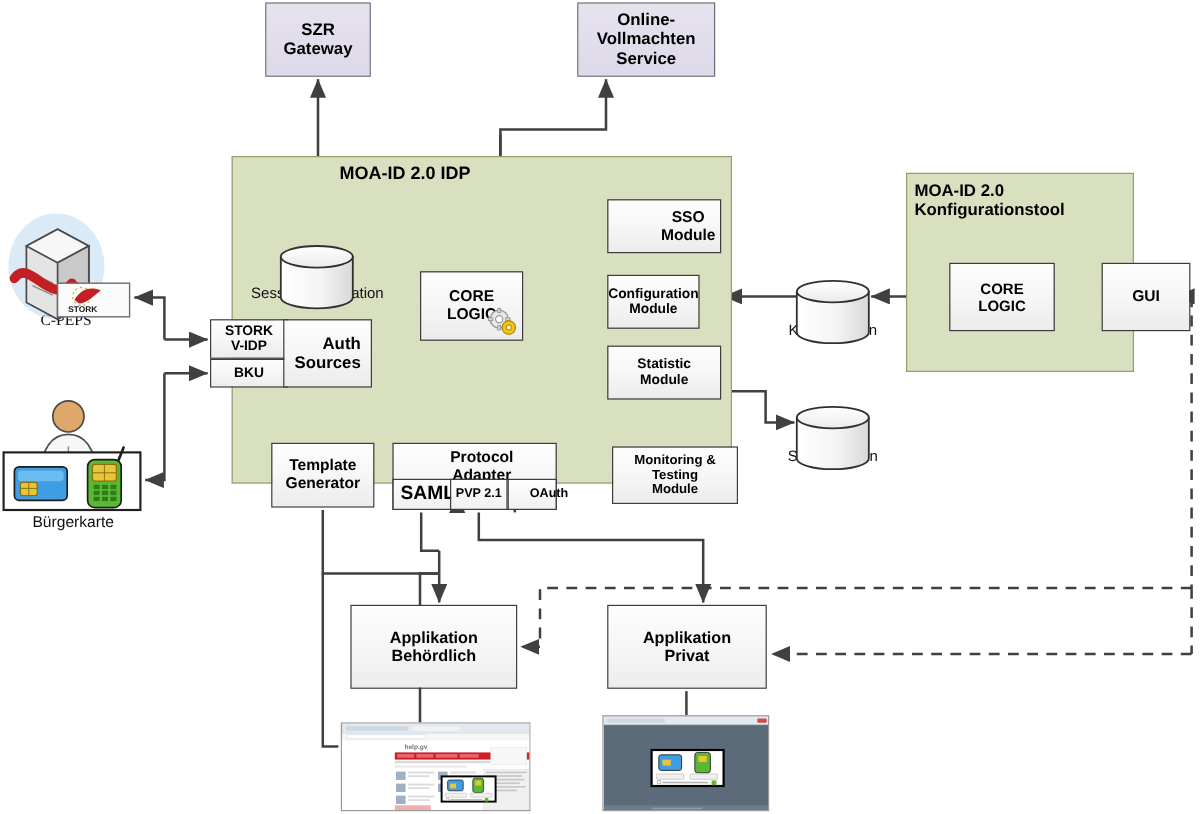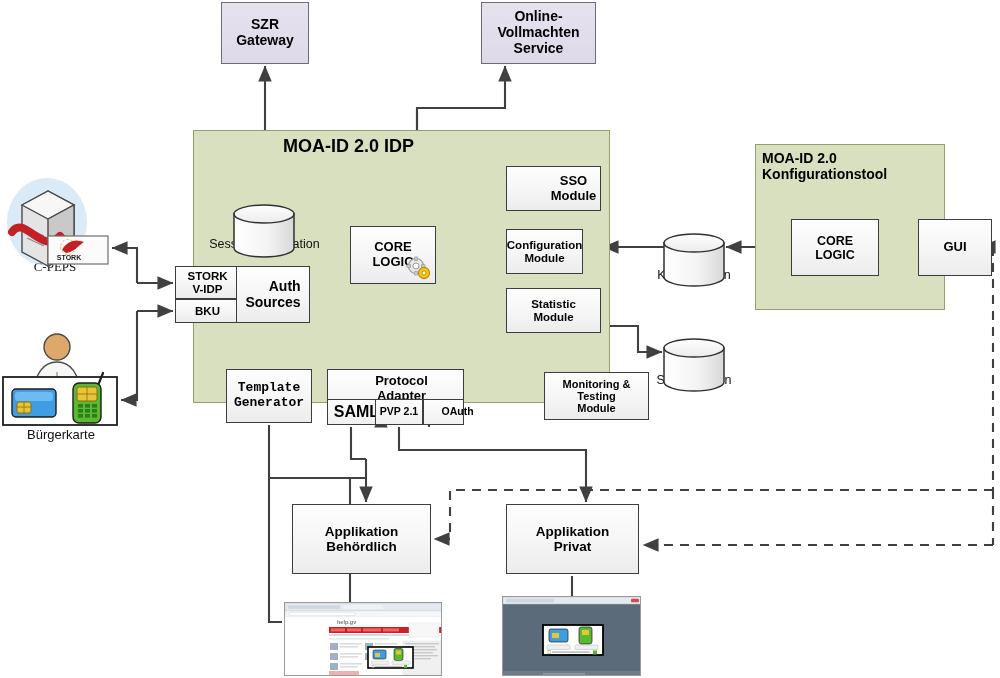--- a/index.html
+++ b/index.html
@@ -106,21 +106,21 @@
       <path d="M993,545 L643,545" marker-end="url(#ah)"></path>
       <path d="M993,490 L993,545"></path>
       <path d="M978,247 L993,247"></path>
     </g>
     <g fill="none" stroke="#404040" stroke-width="2.1">
       <path d="M993,247 L980,247" marker-end="url(#ah)"></path>
     </g>
   </svg>
 
   <div class="container" style="left:193px;top:130px;width:417px;height:273px;"></div>
-  <div class="ctitle" style="left:283px;top:136px;font-size:18px;">MOA-ID 2.0 IDP</div>
+  <div class="ctitle" style="left:283px;top:136px;font-size:15px;">MOA-ID 2.0 IDP</div>
 
   <div class="container" style="left:755px;top:144px;width:190px;height:166px;"></div>
   <div class="ctitle" style="left:762px;top:150px;font-size:14px;white-space:pre-line;">MOA-ID 2.0
 Konfigurationstool</div>
 
   <div class="node purple" style="left:221px;top:2px;width:88px;height:62px;font-size:14px;white-space:pre-line;">SZR
 Gateway</div>
 
   <div class="node purple" style="left:481px;top:2px;width:115px;height:62px;font-size:14px;white-space:pre-line;">Online-
 Vollmachten
@@ -134,25 +134,25 @@
 
   <div class="node box" style="left:350px;top:226px;width:86px;height:58px;font-size:13px;white-space:pre-line;">CORE
 LOGIC</div>
 
   <div class="node box" style="left:506px;top:166px;width:95px;height:45px;font-size:13px;white-space:pre-line;padding-left:40px;">SSO
 Module</div>
   <div class="node box" style="left:506px;top:229px;width:77px;height:45px;font-size:11.5px;white-space:pre-line;">Configuration
 Module</div>
   <div class="node box" style="left:506px;top:288px;width:95px;height:45px;font-size:11.5px;white-space:pre-line;">Statistic
 Module</div>
-  <div class="node box" style="left:544px;top:372px;width:105px;height:48px;font-size:11px;white-space:pre-line;">Monitoring &amp;
+  <div class="node box" style="left:510px;top:372px;width:105px;height:48px;font-size:11px;white-space:pre-line;">Monitoring &amp;
 Testing
 Module</div>
 
-  <div class="node box" style="left:226px;top:369px;width:86px;height:54px;font-size:13px;white-space:pre-line;font-family:Liberation Mono, monospace;">Template
+  <div class="node box" style="left:226px;top:369px;width:86px;height:54px;font-size:13px;white-space:pre-line;">Template
 Generator</div>
 
   <div class="node box" style="left:327px;top:369px;width:137px;height:56px;font-size:13px;white-space:pre-line;
               align-items:flex-start;padding-top:4px;padding-left:12px;">Protocol
 Adapter</div>
   <div class="sub" style="left:327px;top:399px;width:72px;height:26px;font-size:16px;">SAML 1</div>
   <div class="sub" style="left:375px;top:399px;width:48px;height:26px;font-size:10.5px;">PVP 2.1</div>
   <div class="sub" style="left:423px;top:399px;width:41px;height:26px;font-size:10.5px;padding-left:28px;">OAuth</div>
 
   <div class="node box" style="left:791px;top:219px;width:88px;height:57px;font-size:12.5px;white-space:pre-line;">CORE

